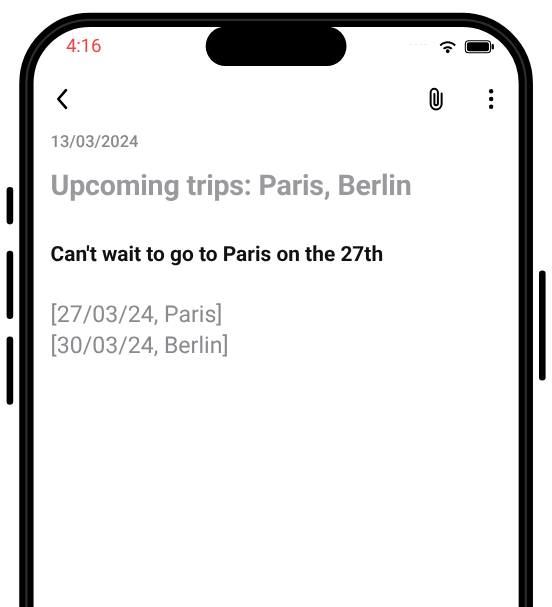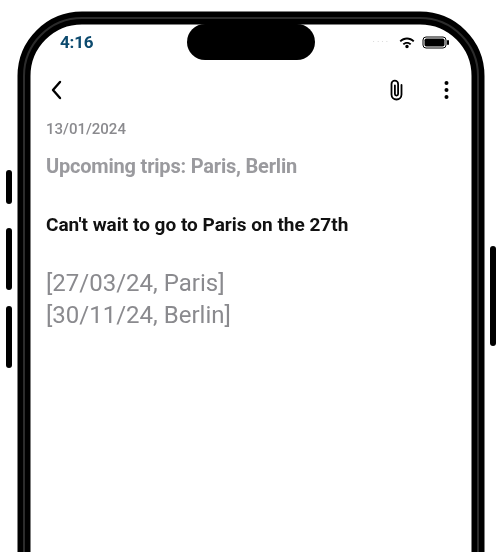--- a/index.html
+++ b/index.html
@@ -38,22 +38,22 @@
     .status-bar {
       height: 48px;
       display: flex;
       align-items: center;
       justify-content: space-between;
       padding: 0 28px 0 36px;
       position: relative;
     }
     .status-time {
       font-size: 17px;
-      font-weight: 700;
-      color: #0c4a6e;
+      font-weight: 400;
+      color: #ef4444;
       letter-spacing: -0.2px;
     }
     .notch {
       position: absolute;
       left: 50%;
       top: 6px;
       transform: translateX(-50%);
       width: 128px;
       height: 36px;
       background: #000;
@@ -97,21 +97,21 @@
       padding: 12px 22px 0 22px;
     }
     .date-label {
       color: #8a8a8e;
       font-size: 15px;
       font-weight: 500;
       margin-bottom: 16px;
     }
     .title-input {
       color: #9a9a9e;
-      font-size: 20px;
+      font-size: 26px;
       font-weight: 700;
       letter-spacing: -0.2px;
       margin-bottom: 34px;
     }
     .body-text {
       color: #111;
       font-size: 19px;
       line-height: 1.42;
       position: relative;
       font-weight: bold;
@@ -121,21 +121,21 @@
       display: inline-block;
       width: 2px;
       height: 22px;
       background: #2a7eea;
       vertical-align: -4px;
       margin-left: 3px;
     }
     .extracted {
       margin-top: 28px;
       color: #8a8a8e;
-      font-size: 24px;
+      font-size: 21px;
       line-height: 1.35;
     }
     .extracted .row { display: block; }
   </style>
 </head>
 <body>
 
 <div class="screen">
 
   <div class="status-bar">
@@ -176,28 +176,28 @@
         <svg width="5" height="20" viewBox="0 0 5 20">
             <circle cx="2.5" cy="3" r="2" fill="#000"></circle>
             <circle cx="2.5" cy="10" r="2" fill="#000"></circle>
             <circle cx="2.5" cy="17" r="2" fill="#000"></circle>
           </svg>
       </div>
     </div>
   </div>
 
   <div class="content">
-    <div class="date-label">13/01/2024</div>
+    <div class="date-label">13/03/2024</div>
     <div class="title-input">Upcoming trips: Paris, Berlin</div>
     <div class="body-text">
       <span class="line">Can't wait to go to Paris on the 27th</span>
     </div>
     <div class="extracted">
       <span class="row">[27/03/24, Paris]</span>
-      <span class="row">[30/11/24, Berlin]</span>
+      <span class="row">[30/03/24, Berlin]</span>
     </div>
   </div>
 
 </div>
 
 <div class="phone-frame">
   <svg width="502" height="552" viewBox="0 0 502 552">
 
     <path d="M24 552 V76 a58 58 0 0 1 58-58 h338 a58 58 0 0 1 58 58 V552" fill="none" stroke="#000" stroke-width="13"></path>
 

